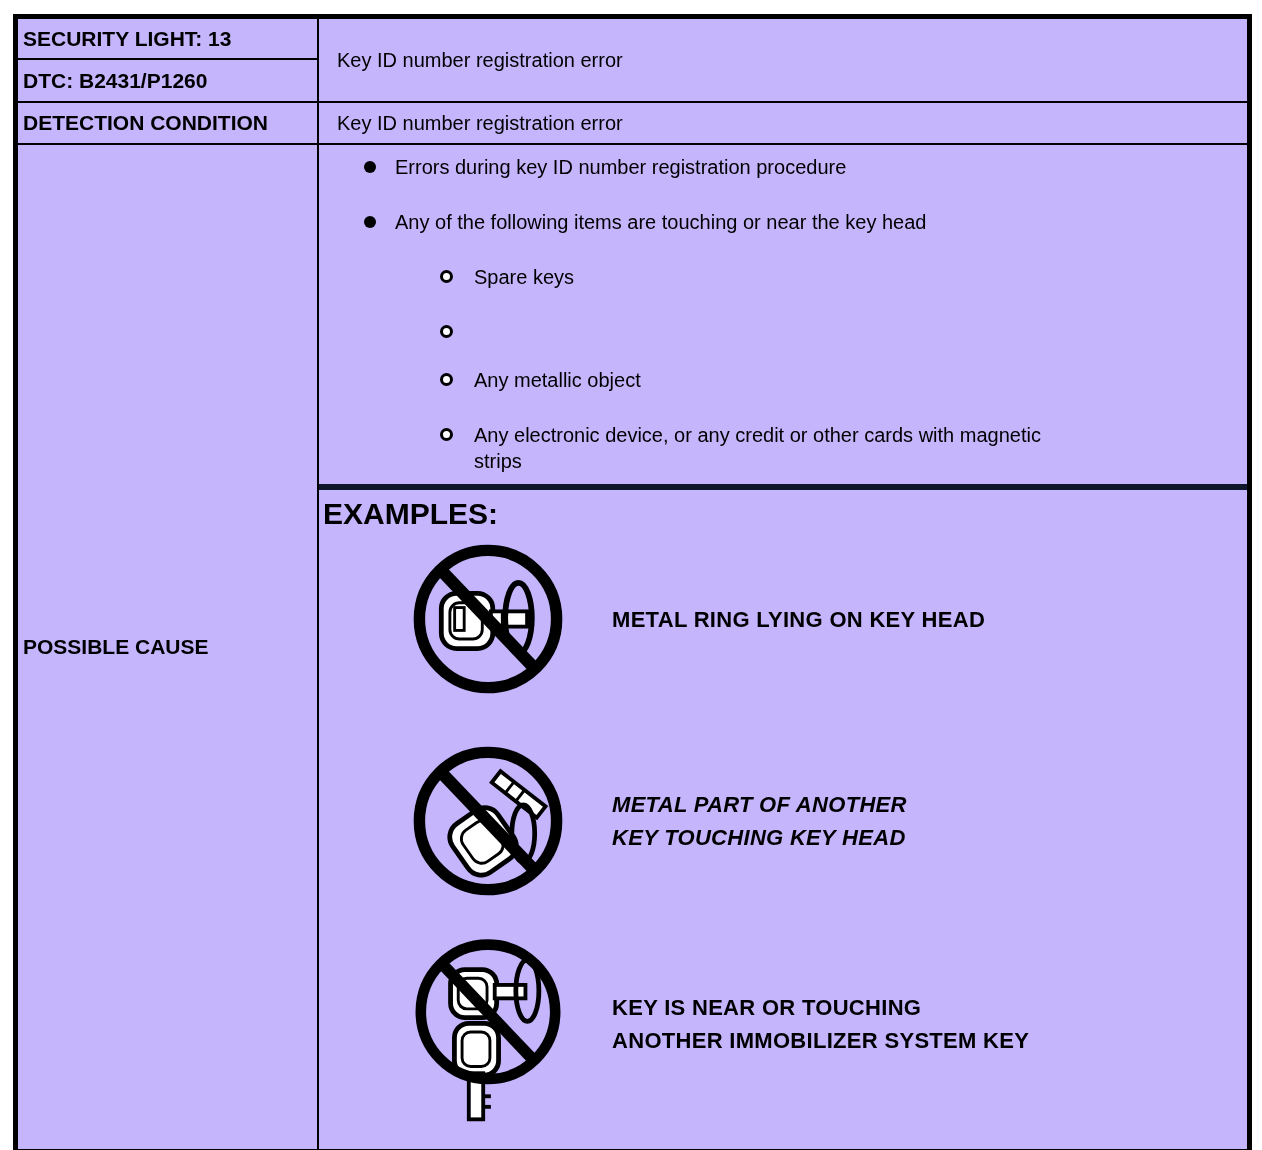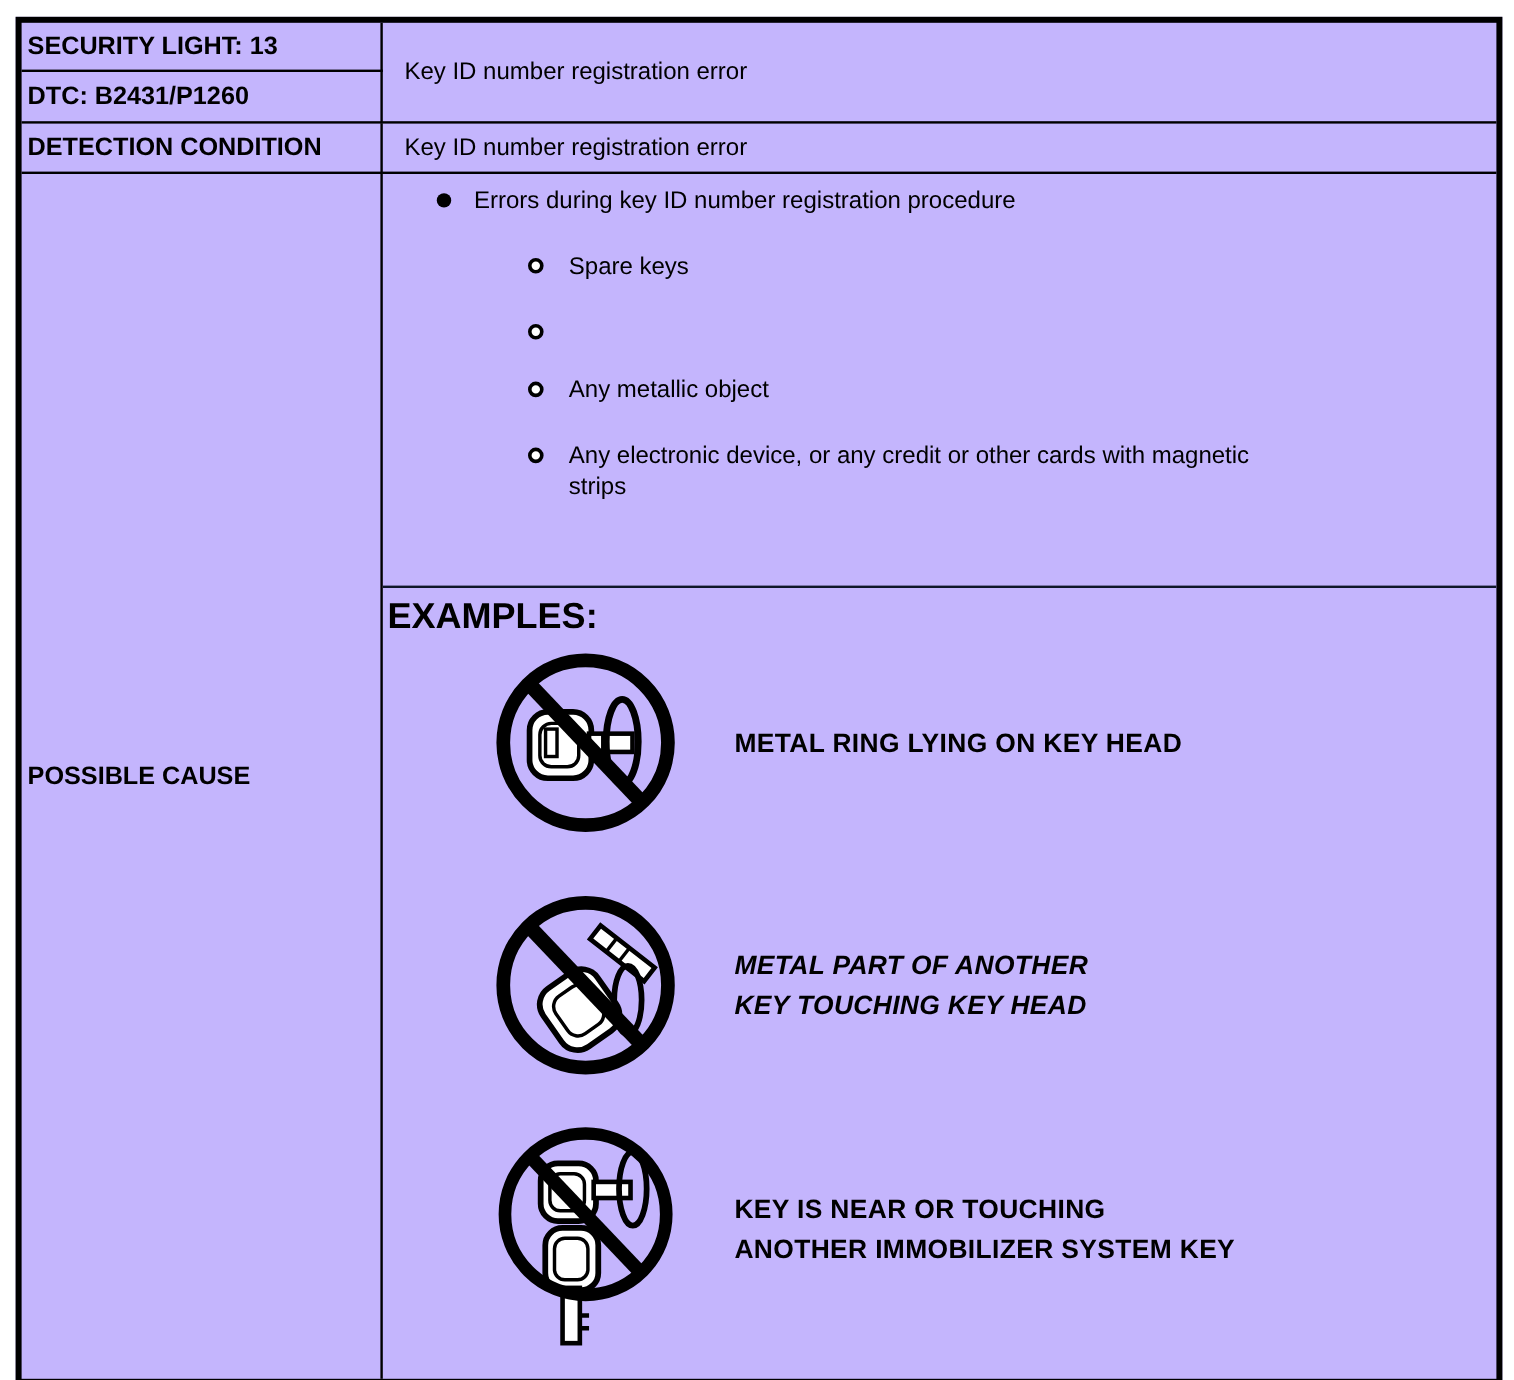--- a/index.html
+++ b/index.html
@@ -43,21 +43,21 @@
   .c-dtc       { grid-column: 1; grid-row: 2; }
   .c-desc      { grid-column: 2; grid-row: 1 / span 2; }
   .c-detlabel  { grid-column: 1; grid-row: 3; }
   .c-detvalue  { grid-column: 2; grid-row: 3; }
   .c-cause     { grid-column: 1; grid-row: 4; align-items: center; }
   .c-causebody { grid-column: 2; grid-row: 4; display: block; padding: 0; }
 
   
   .bullets-section {
     height: 345px;
-    border-bottom: 2px solid #0f172a;
+    border-bottom: 6px solid #0f172a;
     padding: 9px 24px 0 45px;
     overflow: hidden;
   }
   .bullet-item, .sub-item { display: flex; margin-bottom: 29px; }
   .bullet-dot {
     flex: 0 0 12px; width: 12px; height: 12px;
     border-radius: 50%; background: #000;
     margin-top: 7px; margin-right: 19px;
   }
   .sub-circle {
@@ -119,20 +119,24 @@
     <div class="cell label-cell c-cause">
       <span>POSSIBLE CAUSE</span>
     </div>
 
     <div class="cell c-causebody">
 
       <div class="bullets-section">
         <div class="bullet-item">
           <span class="bullet-dot"></span>
           <span class="bullet-text">Errors during key ID number registration procedure</span>
+        </div>
+        <div class="bullet-item">
+          <span class="bullet-dot"></span>
+          <span class="bullet-text">Any of the following items are touching or near the key head</span>
         </div>
         <div class="sub-list">
           <div class="sub-item">
             <span class="sub-circle"></span>
             <span class="bullet-text">Spare keys</span>
           </div>
           <div class="sub-item">
             <span class="sub-circle"></span>
           </div>
           <div class="sub-item">

